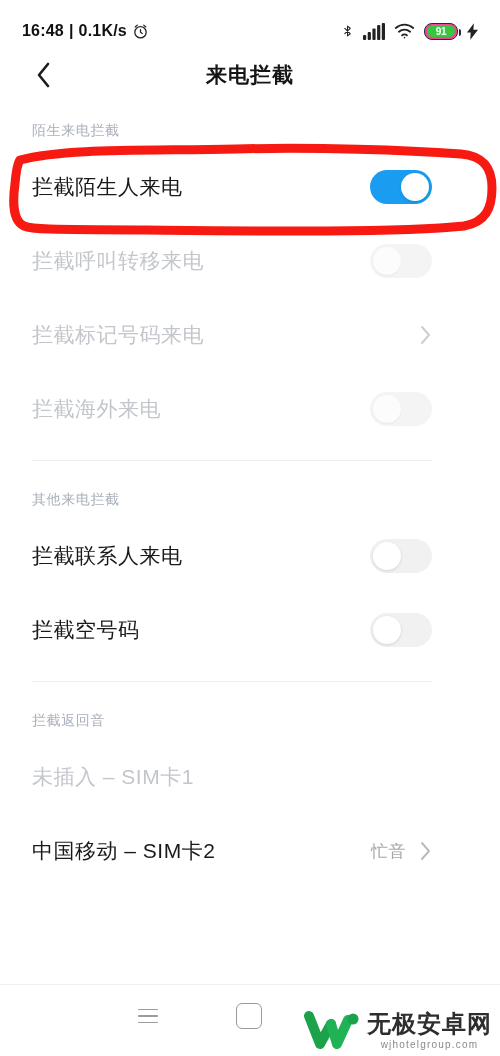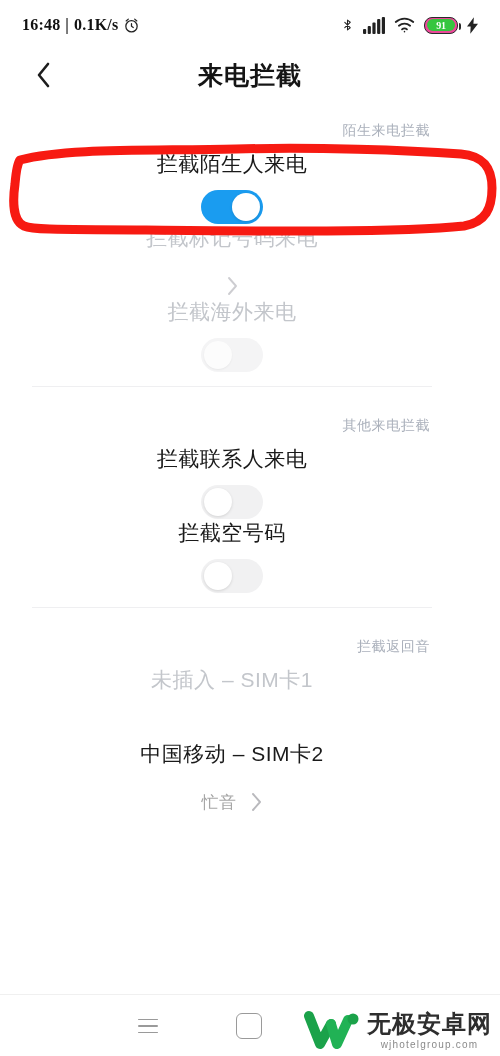--- a/index.html
+++ b/index.html
@@ -7,23 +7,22 @@
     width:500px; height:1056px;
     background:#ffffff;
     font-family:"Liberation Sans","DejaVu Sans",sans-serif;
     overflow:hidden;
   }
   .phone { position:relative; width:500px; height:1056px; background:#fff; }
 
   
   .statusbar {
     position:absolute; top:0; left:0; width:500px; height:44px;
-    display:flex; align-items:flex-start; justify-content:space-between;
-    padding:16px 22px;
-    font-family:Liberation Serif, serif;
+    display:flex; align-items:flex-end; justify-content:space-between;
+    padding:4px 22px;
   }
   .sb-left { display:flex; align-items:center; gap:5px; }
   .sb-time { font-size:16px; font-weight:bold; color:#111; letter-spacing:.2px; }
   .sb-right { display:flex; align-items:center; gap:9px; }
   .ic { display:block; }
   .battery {
     position:relative; width:34px; height:17px;
     border:1.6px solid #2b2b2b; border-radius:8px;
     display:flex; align-items:center; justify-content:center;
     background:#ec4899;
@@ -45,33 +44,33 @@
   .titlebar {
     position:absolute; top:44px; left:0; width:500px; height:62px;
   }
   .back-btn{
     position:absolute; left:22px; top:50%; transform:translateY(-50%);
     width:44px; height:44px; display:flex; align-items:center; justify-content:center;
     cursor:pointer;
   }
   .page-title{
     position:absolute; left:0; right:0; top:50%; transform:translateY(-50%);
-    text-align:center; font-size:25px; font-weight:bold; color:#151515;
+    text-align:center; font-size:21px; font-weight:bold; color:#151515;
     letter-spacing:1px;
   }
 
   
-  .content{ position:absolute; top:106px; left:0; width:462px;text-align:right; }
+  .content{ position:absolute; top:106px; left:0; width:462px; }
   .sec-header{
     font-size:14px; color:#aab0bb; padding:16px 32px 10px 32px;
     letter-spacing:.6px;
   }
   .row{
     display:flex; align-items:center; justify-content:space-between;
-    padding:0 30px 0 32px; height:74px; cursor:pointer;flex-direction:column;
+    padding:0 30px 0 32px; height:74px; cursor:pointer;
   }
   .row-label{ font-size:21px; color:#1a1a1a; letter-spacing:.5px; }
   .row.disabled .row-label{ color:#c3c6cb; }
   .row-right{ display:flex; align-items:center; gap:12px; }
   .row-value{ font-size:17px; color:#a6a6a6; letter-spacing:.5px; }
 
   
   .toggle{
     position:relative; width:62px; height:34px; border-radius:17px;
     background:#f1f1f2; flex:none;
@@ -93,21 +92,21 @@
 
   
   .annot{
     position:absolute; left:6px; top:138px;
     width:492px; height:100px;
     pointer-events:none; z-index:50;
   }
 
   
   .navbar{
-    position:absolute; left:0; bottom:0; width:500px; height:62px;
+    position:absolute; left:0; bottom:0; width:500px; height:72px;
     border-top:1px solid #f0f0f0;
     display:flex; align-items:center;
   }
   .nav-menu{ position:absolute; left:126px; width:44px; height:44px;
     top:9px; display:flex; flex-direction:column; justify-content:center;
     align-items:center; gap:5px; cursor:pointer; }
   .nav-menu span{ display:block; width:20px; height:1.6px; background:#9a9a9a; border-radius:1px; }
   .nav-home{ position:absolute; left:236px; top:18px; width:26px; height:26px;
     border:1.8px solid #9a9a9a; border-radius:6px; cursor:pointer; }
 
@@ -190,20 +189,28 @@
 
     <div class="row">
       <span class="row-label">拦截陌生人来电</span>
       <span class="row-right">
         <span class="toggle on">
             <span class="knob"></span>
           </span>
       </span>
     </div>
 
+    <div class="row disabled">
+      <span class="row-label">拦截呼叫转移来电</span>
+      <span class="row-right">
+        <span class="toggle dim">
+            <span class="knob"></span>
+          </span>
+      </span>
+    </div>
 
     <div class="row disabled">
       <span class="row-label">拦截标记号码来电</span>
       <span class="row-right">
         <span class="chev">
           <svg class="ic" width="14" height="24" viewBox="0 0 14 24" fill="none" stroke="#cdcdd1" stroke-width="1.9" stroke-linecap="round" stroke-linejoin="round">
               <path d="M4 4l7 8-7 8"></path>
             </svg>
         </span>
       </span>

